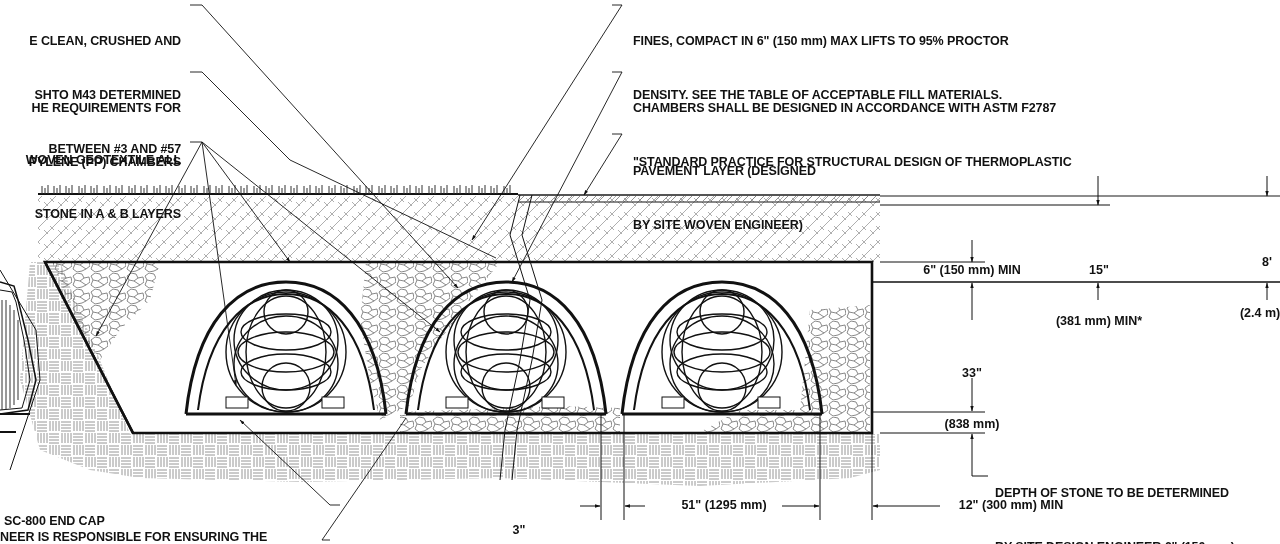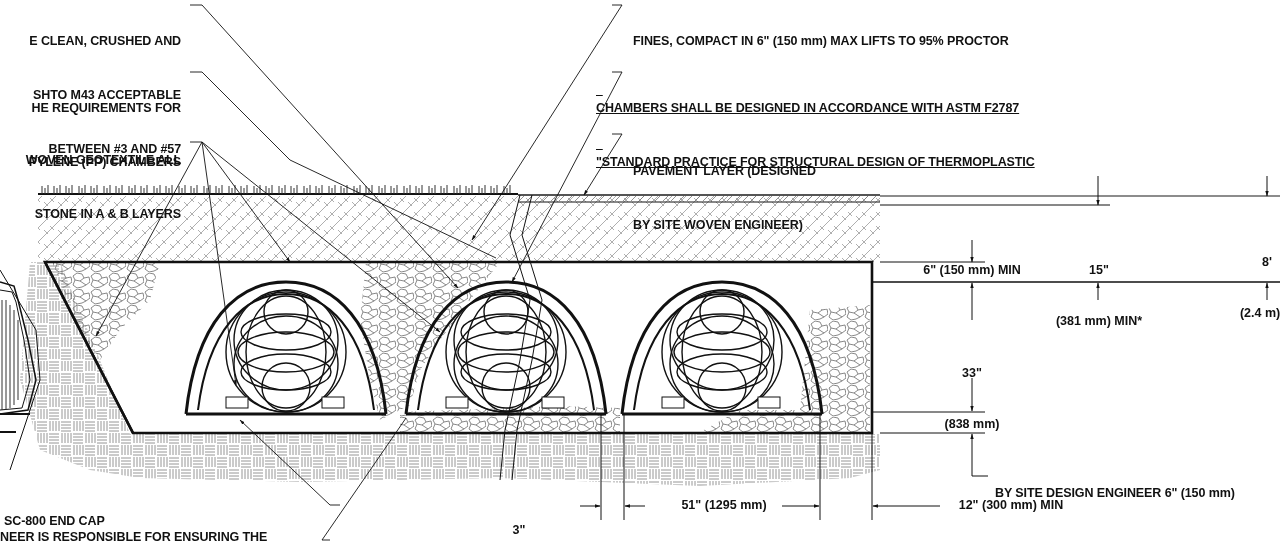--- a/index.html
+++ b/index.html
@@ -215,46 +215,48 @@
     <line x1="872" y1="434" x2="872" y2="520"></line>
     <path d="M580 506 H600" marker-end="url(#arrow)"></path>
     <path d="M645 506 H625" marker-end="url(#arrow)"></path>
     <path d="M782 506 H819" marker-end="url(#arrow)"></path>
     <path d="M940 506 H873" marker-end="url(#arrow)"></path>
   </g>
 </svg>
 
 <div class="note right" style="right:1099px;top:-4px;">
   <div>E CLEAN, CRUSHED AND</div>
-  <div>SHTO M43 ACCEPTABLE</div>
+  <div>SHTO M43 DETERMINED</div>
   <div>BETWEEN #3 AND #57</div>
 </div>
 <div class="note right" style="right:1099px;top:63px;text-align:right;">
   <div>HE REQUIREMENTS FOR</div>
   <div>PYLENE (PP) CHAMBERS</div>
 </div>
 <div class="note right" style="right:1099px;top:115px;">
   <div>WOVEN GEOTEXTILE ALL</div>
   <div>STONE IN A &amp; B LAYERS</div>
 </div>
 <div class="note" style="left:4px;top:512px;">SC-800 END CAP</div>
 <div class="note" style="left:0;top:528px;">NEER IS RESPONSIBLE FOR ENSURING THE</div>
 
 <div class="note" style="left:633px;top:-4px;">
   <div>FINES, COMPACT IN 6" (150 mm) MAX LIFTS TO 95% PROCTOR</div>
-</div>
-<div class="note" style="left:596px;top:63px;text-decoration:underline;">
+  <div>DENSITY. SEE THE TABLE OF ACCEPTABLE FILL MATERIALS.</div>
+</div>
+<div class="note" style="left:633px;top:63px;">
   <div>CHAMBERS SHALL BE DESIGNED IN ACCORDANCE WITH ASTM F2787</div>
   <div>"STANDARD PRACTICE FOR STRUCTURAL DESIGN OF THERMOPLASTIC</div>
 </div>
 <div class="note" style="left:633px;top:126px;">
   <div>PAVEMENT LAYER (DESIGNED</div>
   <div>BY SITE WOVEN ENGINEER)</div>
 </div>
 <div class="note" style="left:995px;top:448px;">
+  <div>DEPTH OF STONE TO BE DETERMINED</div>
   <div>BY SITE DESIGN ENGINEER 6" (150 mm)</div>
 </div>
 
 <div class="dim" style="left:1040px;top:228px;width:118px;">
   <div>15"</div>
   <div>(381 mm) MIN*</div>
 </div>
 <div class="dim" style="left:1222px;top:220px;width:90px;">
   <div>8'</div>
   <div>(2.4 m) M</div>

